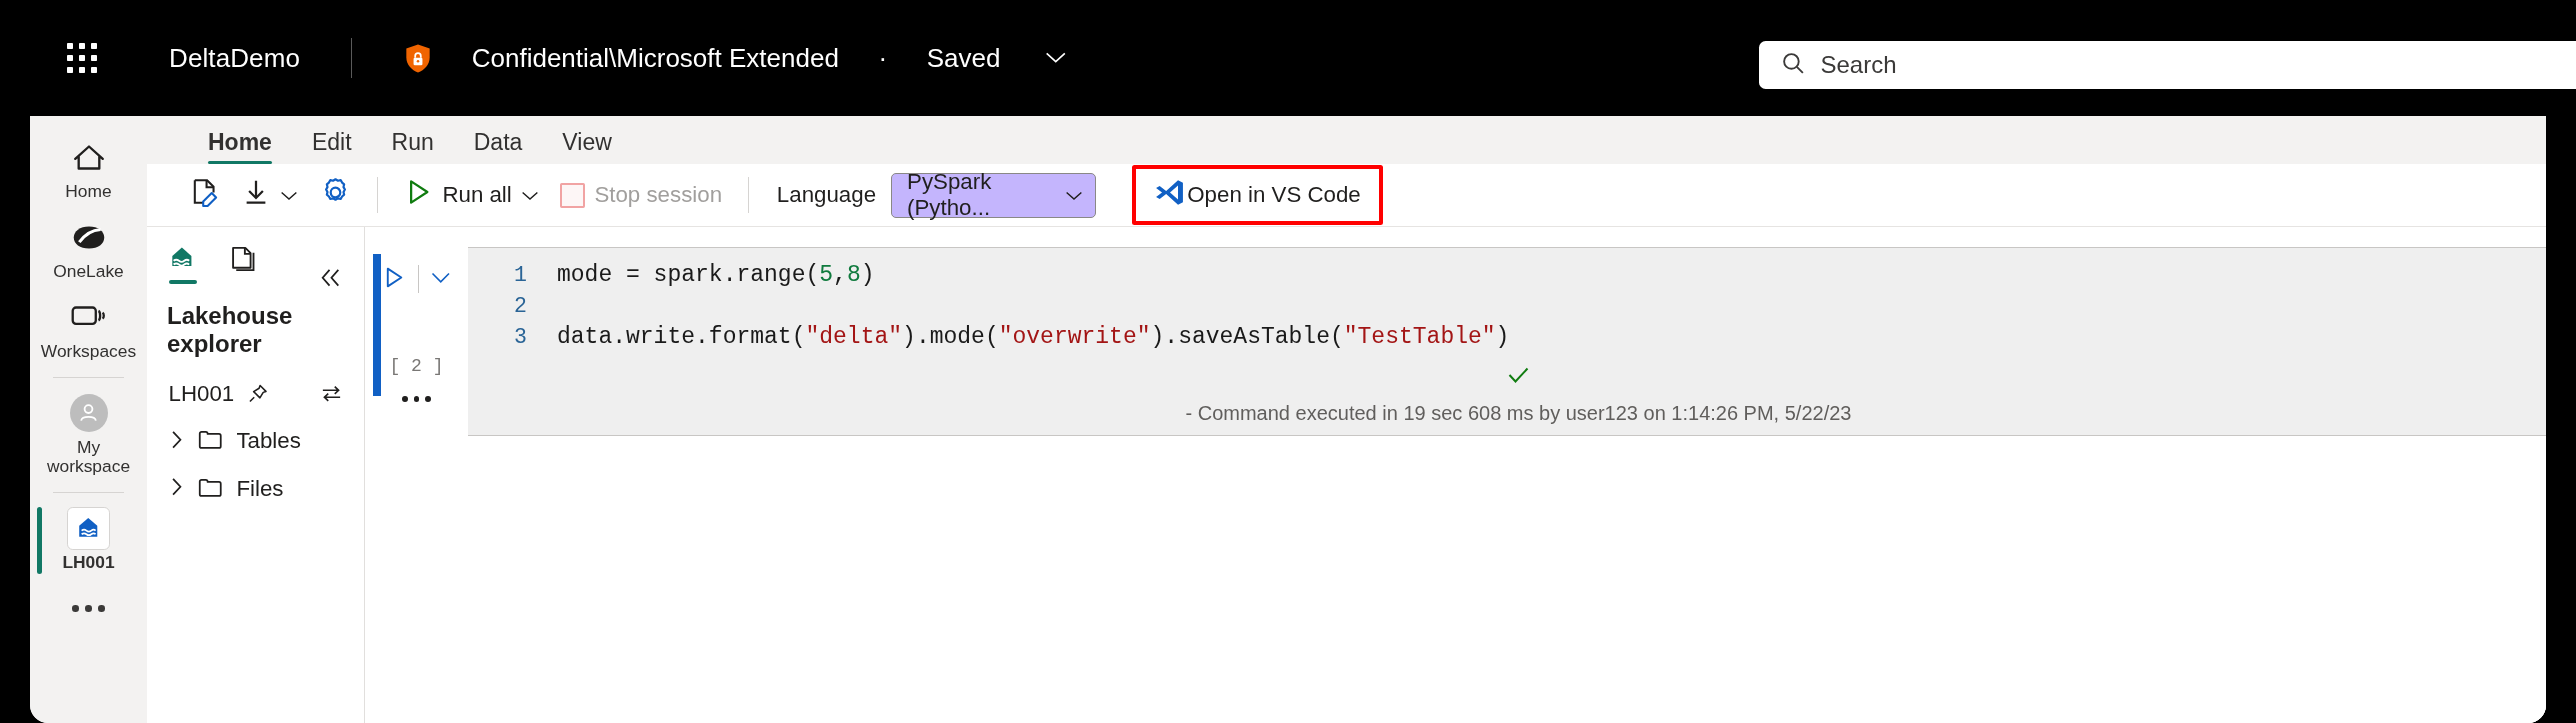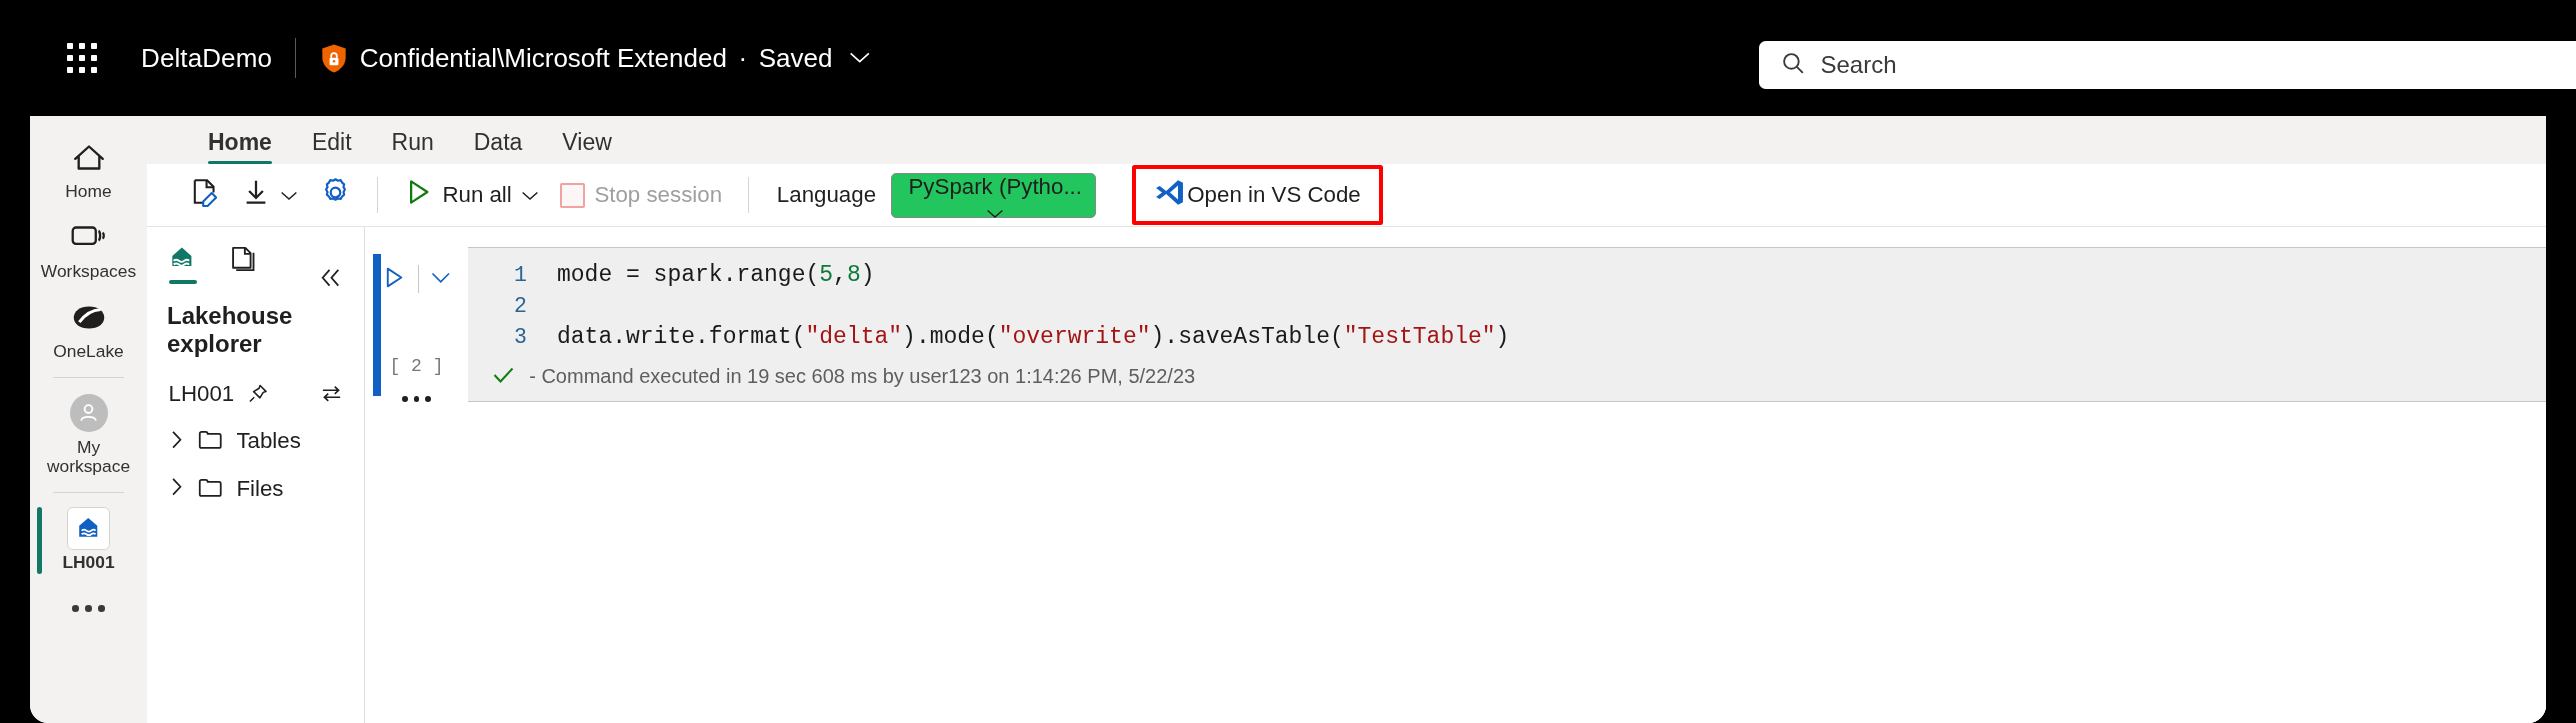--- a/index.html
+++ b/index.html
@@ -8,21 +8,21 @@
     background: #000000;
     font-family: "Liberation Sans", sans-serif;
     overflow: hidden;
   }
 
   
   .topbar {
     position: absolute; left: 0; top: 0;
     width: 2576px; height: 116px;
     background: #000000;
-    display: flex; align-items: center;
+    display: flex; align-items: center; gap: 28px;
   }
   .waffle {
     margin-left: 60px;
     width: 45px; height: 45px;
     display: grid;
     grid-template-columns: repeat(3, 1fr);
     grid-template-rows: repeat(3, 1fr);
     gap: 5.8px;
     align-content: center; justify-content: center;
     padding: 7.4px;
@@ -170,26 +170,25 @@
     white-space: nowrap;
   }
   .tb-btn.disabled { color: #a19f9d; cursor: default; }
   .tb-sep { width: 0.8px; height: 36px; background: #d6d4d2; margin: 0 15px; }
   .tb-label { font-size: 22.3px; color: #201f1e; }
   .lang-text { margin-left: 13.2px; font-size: 22.3px; color: #201f1e; }
   .lang-select {
     margin-left: 15px;
     width: 205px; height: 45px;
     border: 0.8px solid #8a8886; border-radius: 5px;
-    background: #22c55e;
+    background: #c4b5fd;
     display: flex; align-items: center; justify-content: space-between;
     padding: 0 11.6px 0 15px;
     font-size: 22.3px; color: #201f1e;
     cursor: pointer;
-    flex-direction: column;
   }
   .vscode-wrap {
     margin-left: 36px;
     border: 4.1px solid #ff0000;
     border-radius: 2.5px;
     padding: 3.3px 5px;
   }
   .vscode-btn {
     height: 45px; display:flex; align-items:center; gap: 2px;
     padding: 0 13.2px; cursor: pointer;
@@ -301,20 +300,21 @@
     color: #2a6496; padding-right: 30px;
     font-size: 21.5px;
   }
   .tok-plain { color: #1a1a1a; }
   .tok-num { color: #0f7a3d; }
   .tok-str { color: #a31515; }
   .status-row {
     display: flex; align-items: center;
     padding-left: 23px; margin-top: 11.6px;
     gap: 13.2px;
+    flex-direction: column;
   }
   .status-text { font-size: 20px; color: #605e5c; }
   .check { color: #107c10; font-size: 25px; line-height: 1; }
 </style>
 </head>
 <body>
 
 <div class="topbar">
 
   <div class="waffle">
@@ -371,37 +371,37 @@
       <span class="rail-icon">
         <svg width="36" height="33" viewBox="0 0 26 24">
           <path d="M3 13 L13 4 L23 13 M5.5 11.2 V20 H20.5 V11.2" fill="none" stroke="#201f1e" stroke-width="1.7" stroke-linejoin="round" stroke-linecap="round"></path>
         </svg>
       </span>
       <span class="rail-label">Home</span>
     </div>
 
     <div class="rail-item">
       <span class="rail-icon">
+        <svg width="36" height="31" viewBox="0 0 26 22">
+          <path d="M13 3 C19.6 3 24 6.4 24 11 C24 15.6 19.6 19 13 19 C6.4 19 2 15.6 2 11 C2 6.4 6.4 3 13 3 Z" fill="#201f1e"></path>
+          <path d="M6 14.4 C9.5 9.5 15 5.6 21.4 5.2" fill="none" stroke="#ffffff" stroke-width="2.2"></path>
+        </svg>
+      </span>
+      <span class="rail-label">OneLake</span>
+    </div>
+
+    <div class="rail-item">
+      <span class="rail-icon">
         <svg width="38" height="30" viewBox="0 0 28 22">
           <rect x="2" y="4" width="17" height="12" rx="2.4" fill="none" stroke="#201f1e" stroke-width="1.7"></rect>
           <path d="M21 6.5 C22.6 7.2 22.6 12.8 21 13.5" fill="none" stroke="#201f1e" stroke-width="1.7"></path>
           <path d="M24 7.8 C25.2 8.6 25.2 11.4 24 12.2" fill="none" stroke="#201f1e" stroke-width="1.7"></path>
         </svg>
       </span>
       <span class="rail-label">Workspaces</span>
-    </div>
-
-    <div class="rail-item">
-      <span class="rail-icon">
-        <svg width="36" height="31" viewBox="0 0 26 22">
-          <path d="M13 3 C19.6 3 24 6.4 24 11 C24 15.6 19.6 19 13 19 C6.4 19 2 15.6 2 11 C2 6.4 6.4 3 13 3 Z" fill="#201f1e"></path>
-          <path d="M6 14.4 C9.5 9.5 15 5.6 21.4 5.2" fill="none" stroke="#ffffff" stroke-width="2.2"></path>
-        </svg>
-      </span>
-      <span class="rail-label">OneLake</span>
     </div>
 
     <div class="rail-div"></div>
 
     <div class="rail-item">
       <span class="rail-icon">
         <span class="avatar-circle">
           <svg width="23" height="23" viewBox="0 0 20 20">
             <circle cx="10" cy="7" r="3.4" fill="none" stroke="#ffffff" stroke-width="1.6"></circle>
             <path d="M3.6 17 C4.4 12.8 15.6 12.8 16.4 17" fill="none" stroke="#ffffff" stroke-width="1.6"></path>

